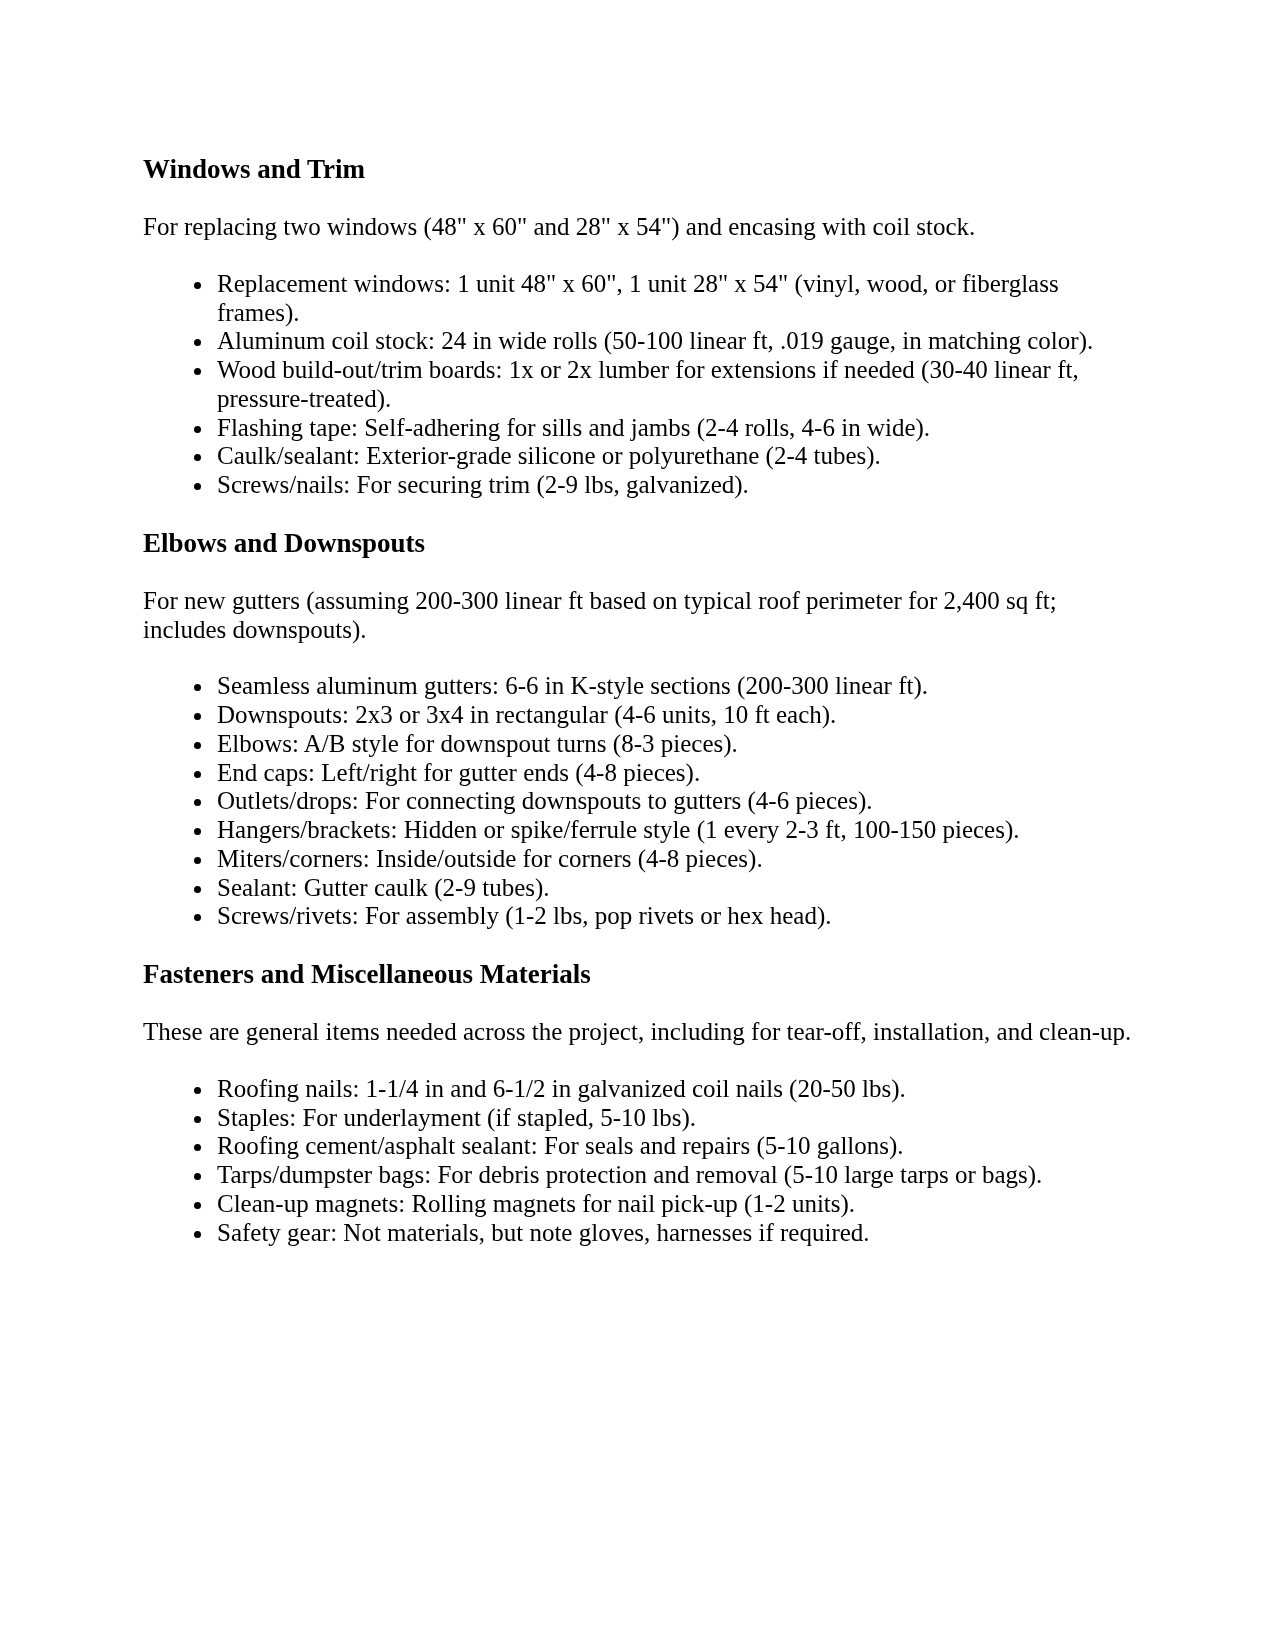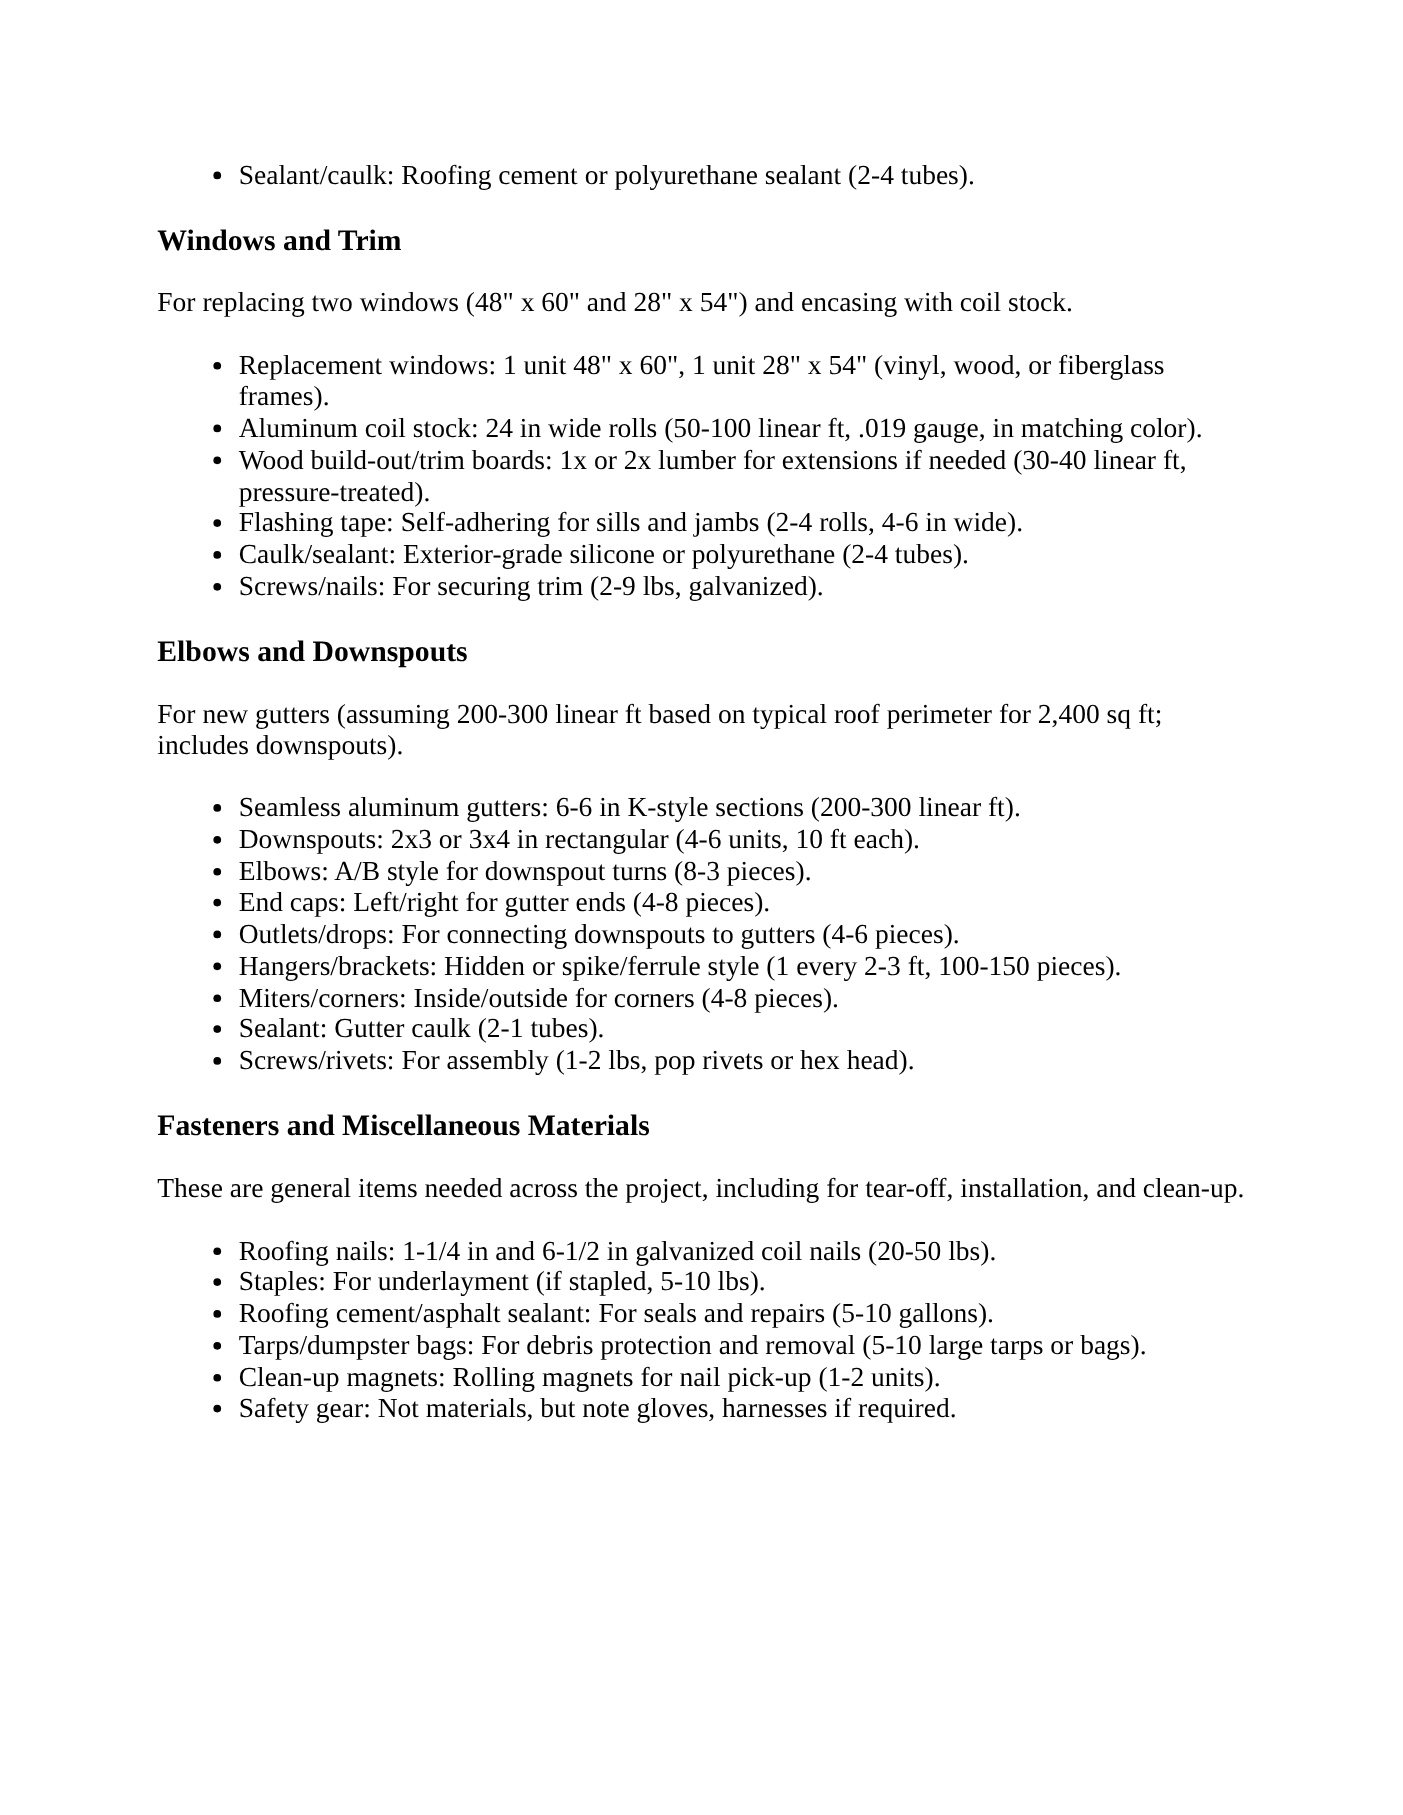--- a/index.html
+++ b/index.html
@@ -37,23 +37,20 @@
   .page li {
     margin: 0;
     padding-left: 2px;
   }
 </style>
 </head>
 <body>
 
 <div class="page">
 
-  <ul>
-    <li>Sealant/caulk: Roofing cement or polyurethane sealant (2-4 tubes).</li>
-  </ul>
 
   <h2>Windows and Trim</h2>
   <p>For replacing two windows (48" x 60" and 28" x 54") and encasing with coil stock.</p>
   <ul>
     <li>Replacement windows: 1 unit 48" x 60", 1 unit 28" x 54" (vinyl, wood, or fiberglass frames).</li>
     <li>Aluminum coil stock: 24 in wide rolls (50-100 linear ft, .019 gauge, in matching color).</li>
     <li>Wood build-out/trim boards: 1x or 2x lumber for extensions if needed (30-40 linear ft, pressure-treated).</li>
     <li>Flashing tape: Self-adhering for sills and jambs (2-4 rolls, 4-6 in wide).</li>
     <li>Caulk/sealant: Exterior-grade silicone or polyurethane (2-4 tubes).</li>
     <li>Screws/nails: For securing trim (2-9 lbs, galvanized).</li>
@@ -62,21 +59,21 @@
   <h2>Elbows and Downspouts</h2>
   <p>For new gutters (assuming 200-300 linear ft based on typical roof perimeter for 2,400 sq ft; includes downspouts).</p>
   <ul>
     <li>Seamless aluminum gutters: 6-6 in K-style sections (200-300 linear ft).</li>
     <li>Downspouts: 2x3 or 3x4 in rectangular (4-6 units, 10 ft each).</li>
     <li>Elbows: A/B style for downspout turns (8-3 pieces).</li>
     <li>End caps: Left/right for gutter ends (4-8 pieces).</li>
     <li>Outlets/drops: For connecting downspouts to gutters (4-6 pieces).</li>
     <li>Hangers/brackets: Hidden or spike/ferrule style (1 every 2-3 ft, 100-150 pieces).</li>
     <li>Miters/corners: Inside/outside for corners (4-8 pieces).</li>
-    <li>Sealant: Gutter caulk (2-1 tubes).</li>
+    <li>Sealant: Gutter caulk (2-9 tubes).</li>
     <li>Screws/rivets: For assembly (1-2 lbs, pop rivets or hex head).</li>
   </ul>
 
   <h2>Fasteners and Miscellaneous Materials</h2>
   <p>These are general items needed across the project, including for tear-off, installation, and clean-up.</p>
   <ul>
     <li>Roofing nails: 1-1/4 in and 6-1/2 in galvanized coil nails (20-50 lbs).</li>
     <li>Staples: For underlayment (if stapled, 5-10 lbs).</li>
     <li>Roofing cement/asphalt sealant: For seals and repairs (5-10 gallons).</li>
     <li>Tarps/dumpster bags: For debris protection and removal (5-10 large tarps or bags).</li>

